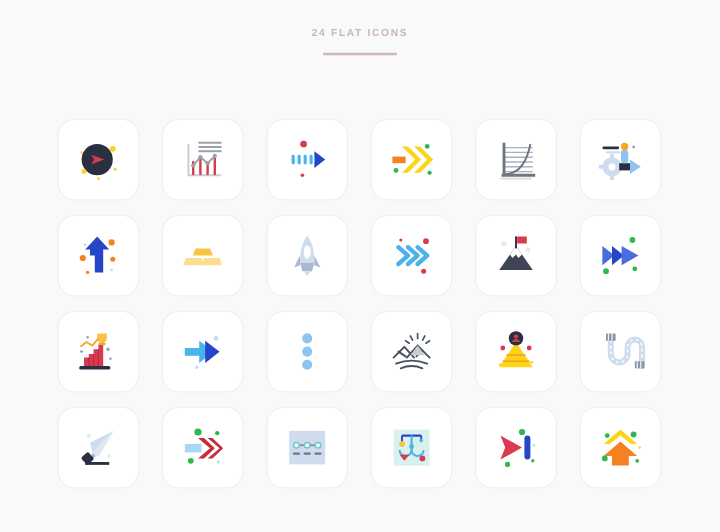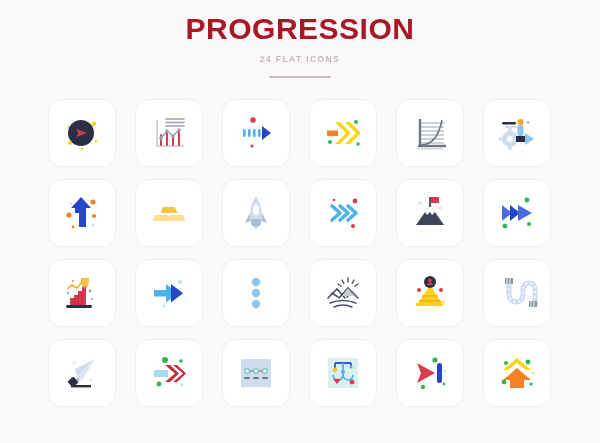--- a/index.html
+++ b/index.html
@@ -71,21 +71,20 @@
     box-sizing: border-box;
   }
   .tile svg { display: block; }
 </style>
 </head>
 <body>
 
 <div class="page">
 
   <div class="header">
-    <div class="title">PROGRESSION</div>
     <div class="subtitle">24 FLAT ICONS</div>
     <div class="divider"></div>
   </div>
 
   <div class="grid">
 
     <div class="tile">
       <span>
       <svg width="44" height="44" viewBox="0 0 44 44">
         <circle cx="21" cy="22" r="13" fill="#2b2f42"></circle>

